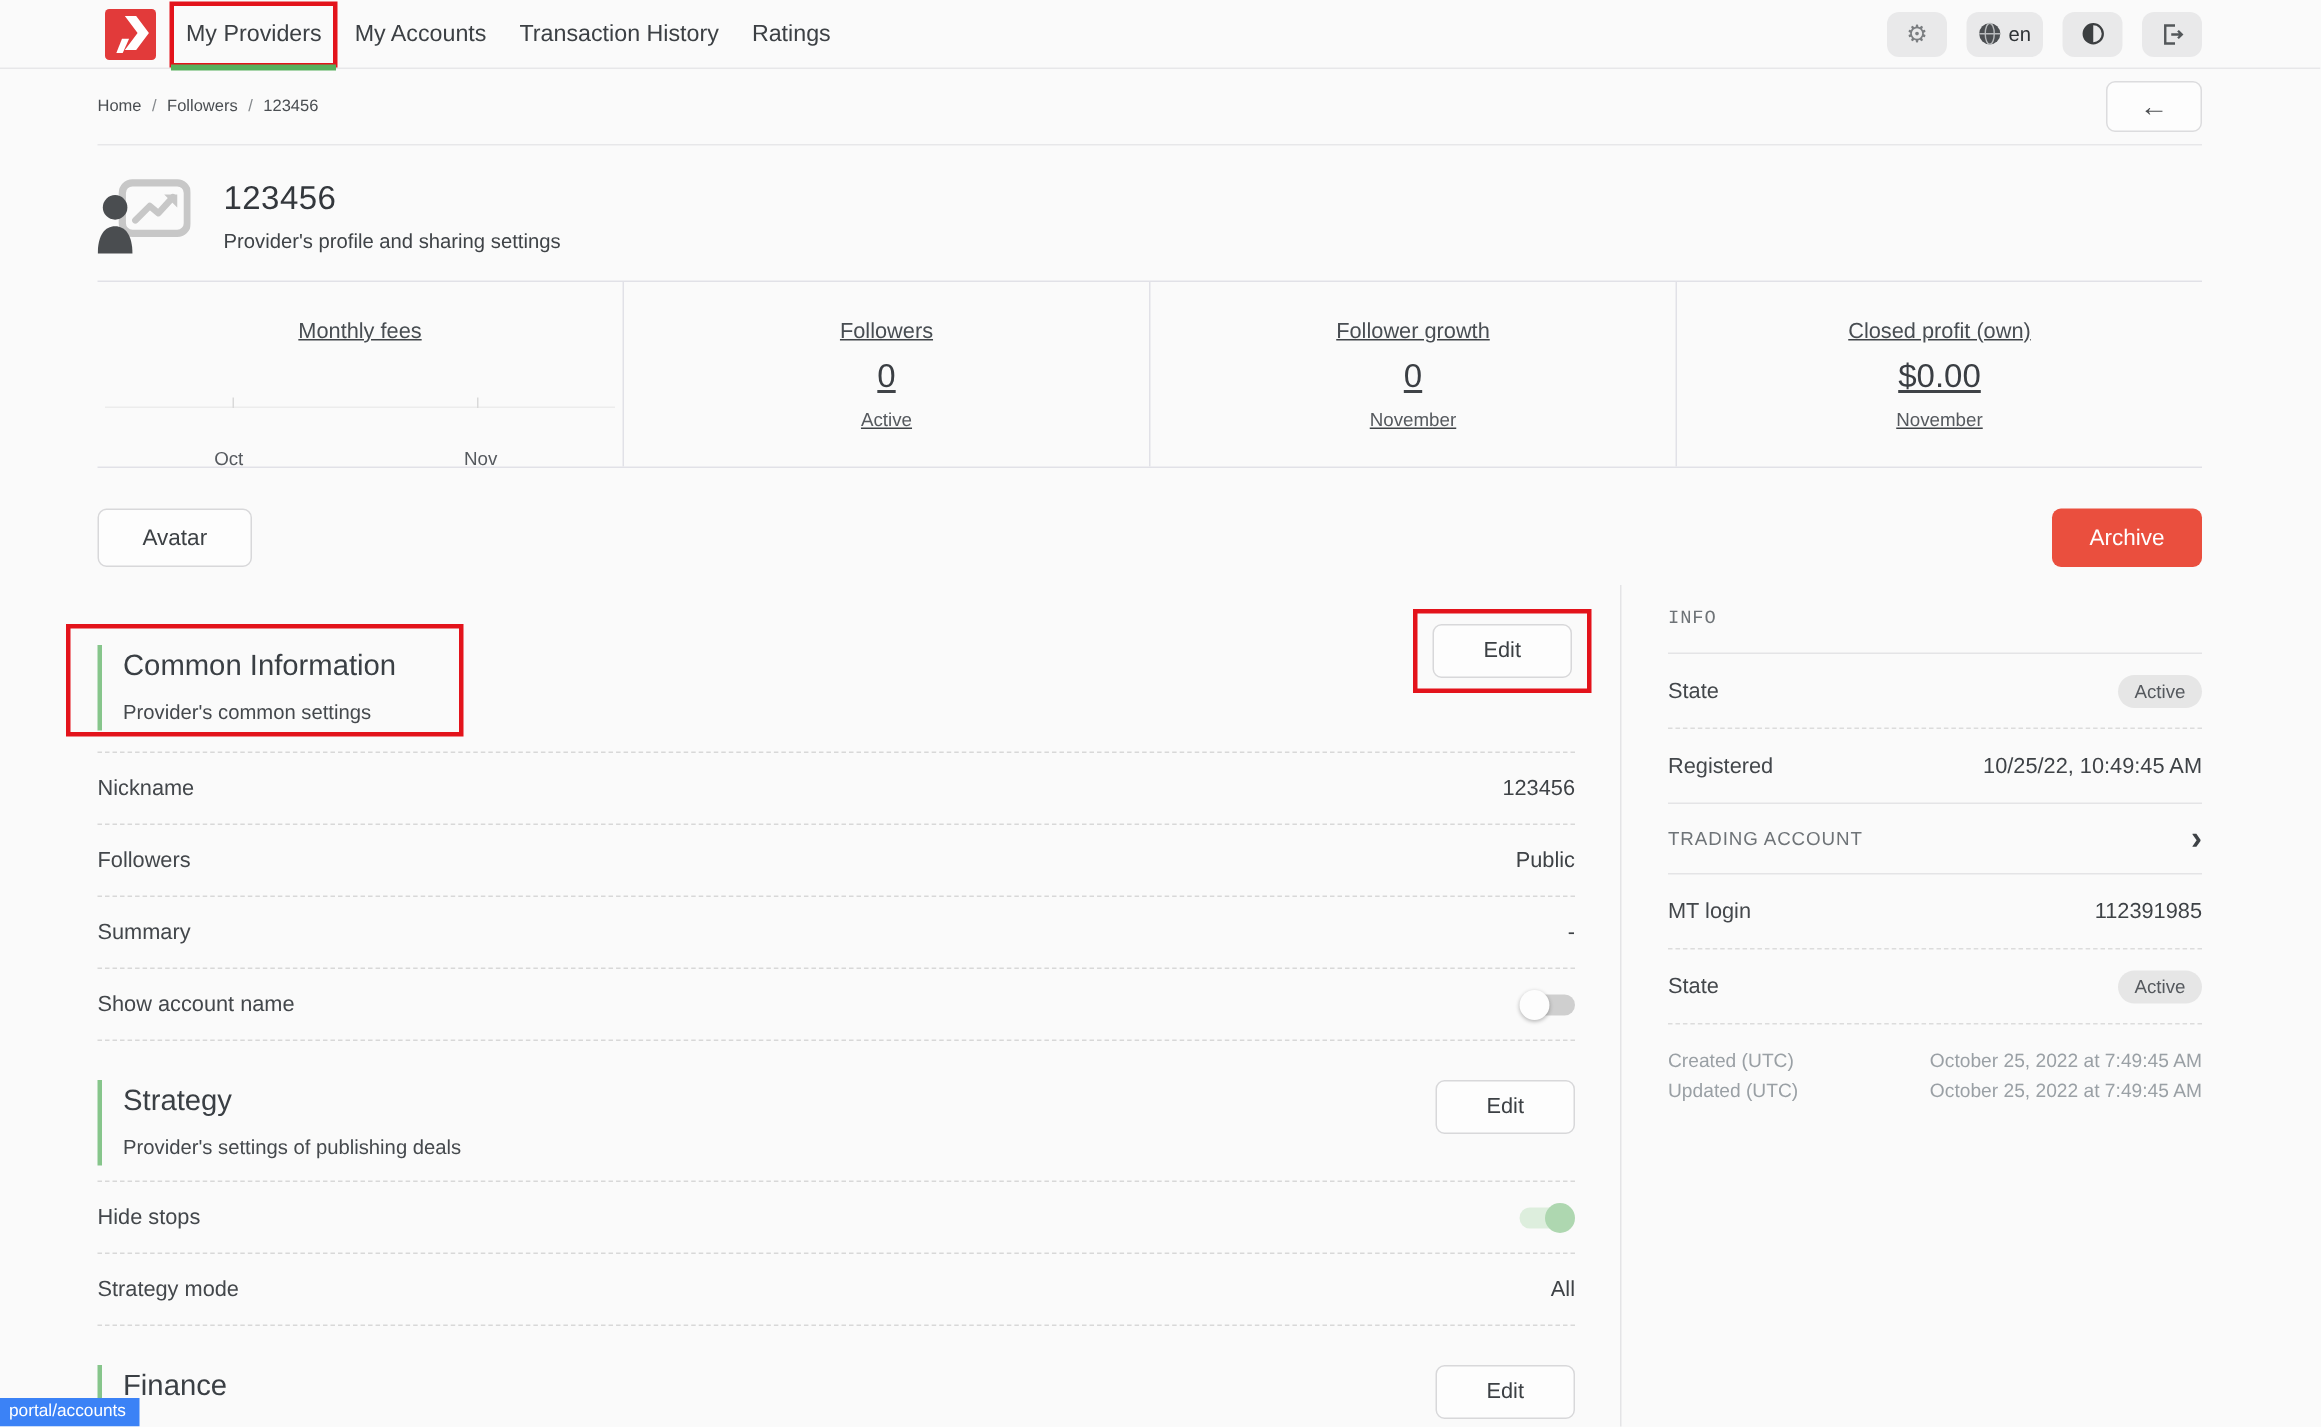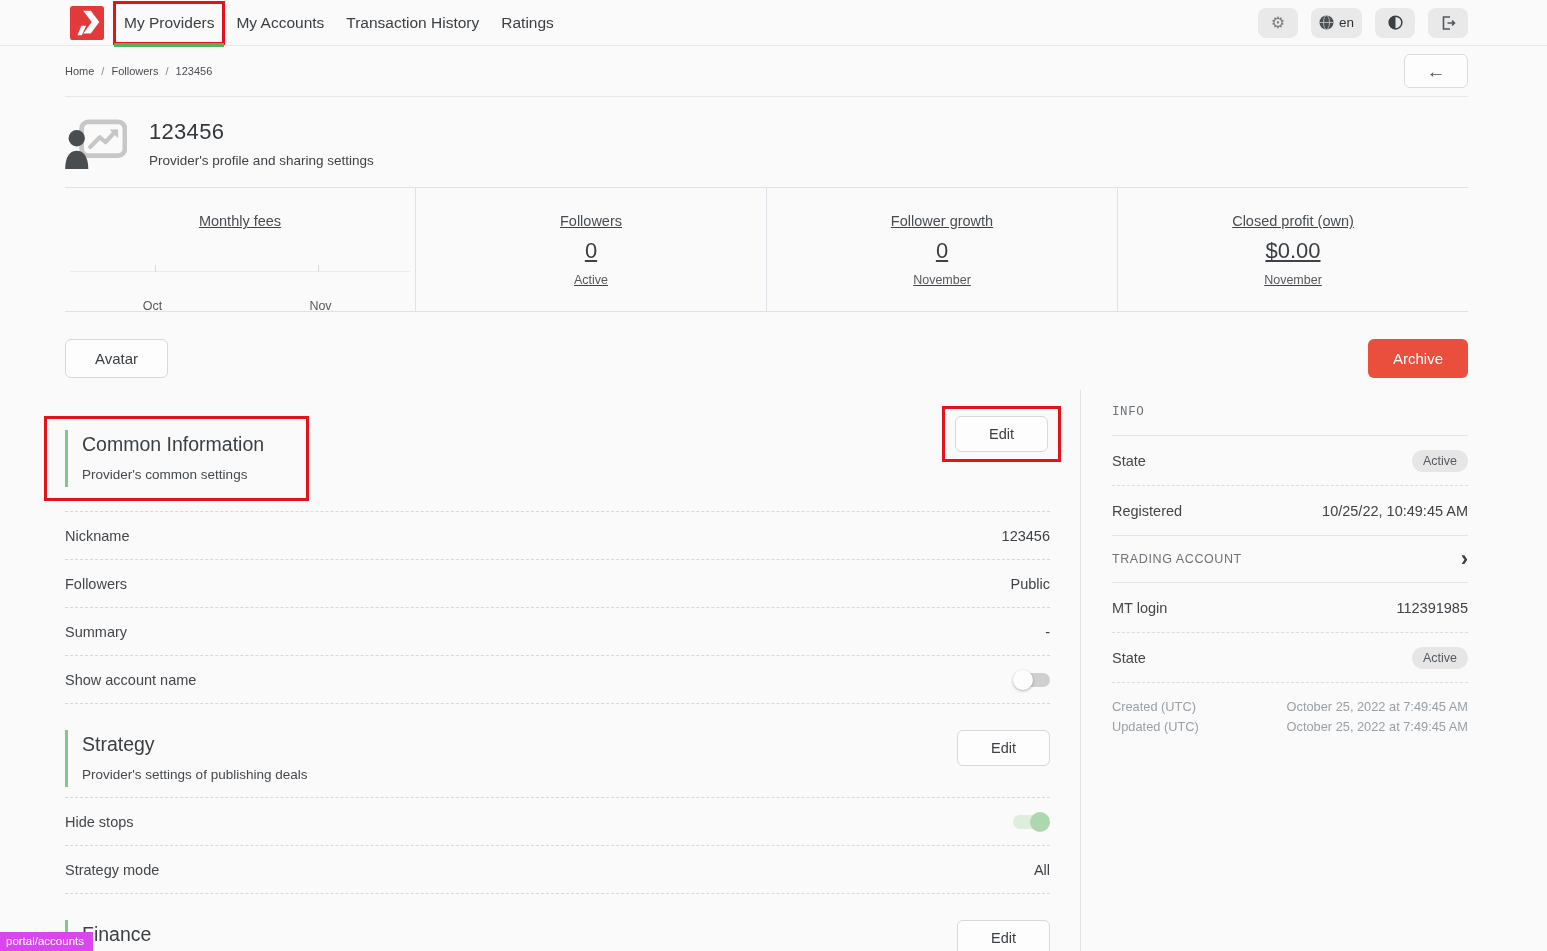--- a/index.html
+++ b/index.html
@@ -52,21 +52,21 @@
 
   
   .body-grid{display:flex;margin-top:12px;align-items:stretch;}
   .main{width:1016px;box-sizing:border-box;padding-right:30px;border-right:1px solid #e4e4e6;}
   .sidebar{flex:1;margin-left:31px;}
 
   .section-head{display:flex;justify-content:space-between;align-items:flex-start;margin-top:26px;margin-bottom:10px;}
   .sec-title-block{border-left:3px solid #86c58b;padding:3px 0 5px 14px;}
   .sec-title{font-size:19.5px;color:#3a3f44;}
   .sec-sub{font-size:13.5px;color:#45494d;margin-top:11px;}
-  .red-box{border:3px solid #e3131b;padding:11px 42px 11px 18px;margin-left:-21px;}
+  .red-box{border:3px solid #e3131b;padding:11px 42px 1px 18px;margin-left:-21px;}
   .red-box-btn{border:3px solid #e3131b;padding:7px 10px;margin:-10px -11px 0 0;}
 
   .rows{border-top:1px dashed #d8d8d8;}
   .frow{height:47px;display:flex;align-items:center;justify-content:space-between;border-bottom:1px dashed #d8d8d8;font-size:14.5px;color:#43474b;}
   .frow .fval{color:#3e4246;}
 
   
   .toggle{width:37px;height:20px;position:relative;cursor:pointer;flex:0 0 auto;}
   .toggle .track{position:absolute;top:3px;width:30px;height:14px;border-radius:7px;}
   .toggle .knob{position:absolute;top:0;width:20px;height:20px;border-radius:50%;}
@@ -81,21 +81,21 @@
   .srow.solid{border-bottom:1px solid #e4e4e6;}
   .srow .sval{color:#3e4246;}
   .trading-row{height:46px;display:flex;align-items:center;justify-content:space-between;border-bottom:1px solid #e4e4e6;cursor:pointer;}
   .trading-label{font-size:12.5px;letter-spacing:.6px;color:#6e7377;}
   .chev{font-size:22px;color:#3e4246;font-weight:bold;line-height:1;}
   .badge{background:#e6e6e6;border-radius:12px;padding:4px 11px;font-size:12.5px;color:#55595e;}
   .meta{margin-top:14px;font-size:12.8px;color:#9aa0a5;line-height:20px;}
   .meta-line{display:flex;justify-content:space-between;}
 
   
-  .status-tip{position:absolute;left:0;bottom:0;background:#d946ef;color:#fff;font-size:11.5px;padding:3px 9px 4px 6px;white-space:nowrap;}
+  .status-tip{position:absolute;left:0;bottom:0;background:#3b82f6;color:#fff;font-size:11.5px;padding:3px 9px 4px 6px;white-space:nowrap;}
 </style>
 </head>
 <body>
 
 <div class="app">
 
   <div class="topbar">
     <div class="logo">
       <svg width="34" height="34" viewBox="0 0 36 36">
         <rect width="36" height="36" rx="3" fill="#e23a3a"></rect>

